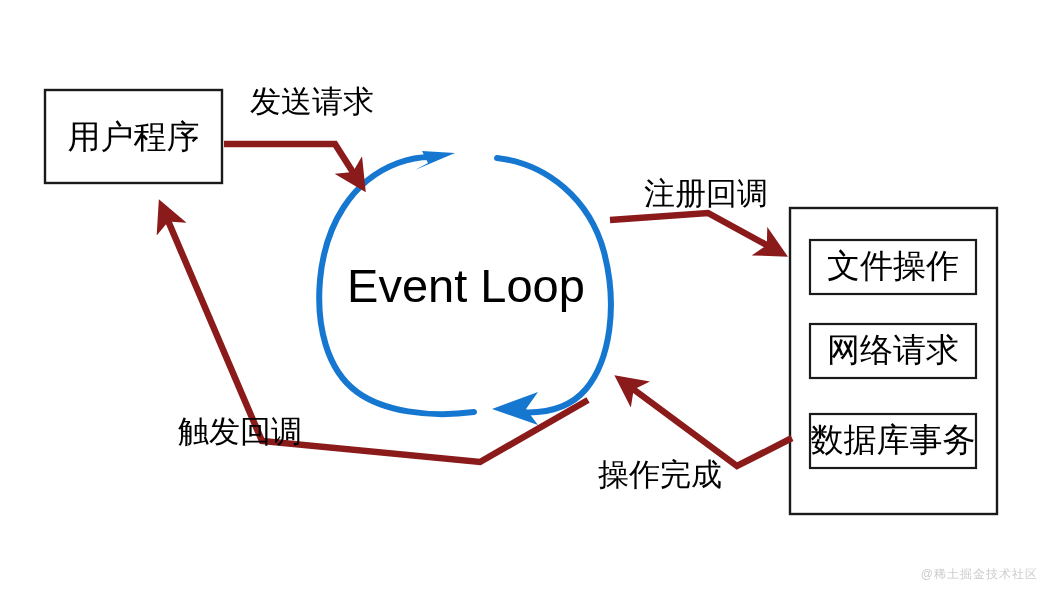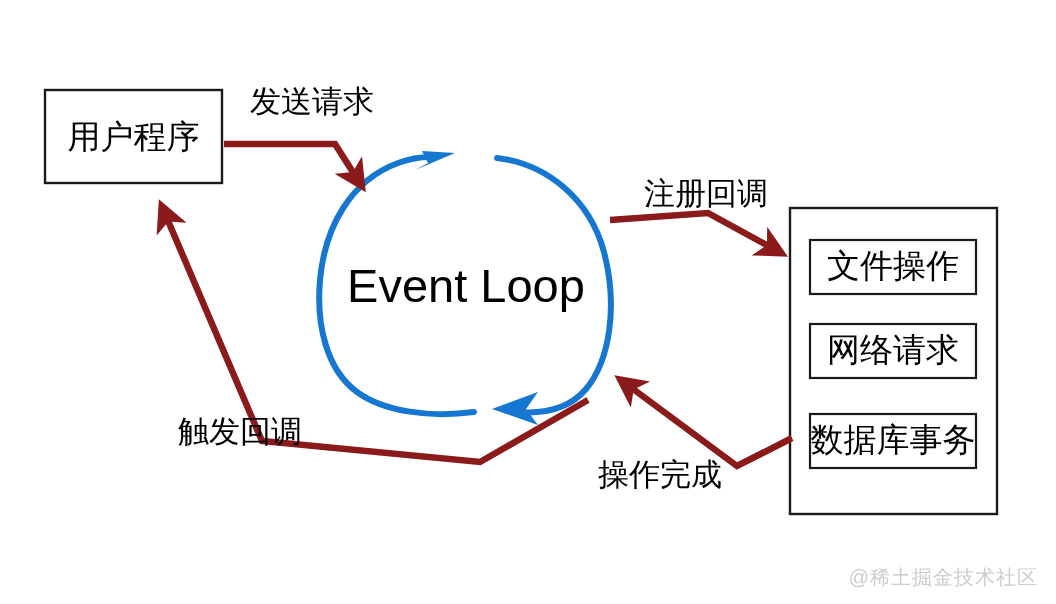--- a/index.html
+++ b/index.html
@@ -64,23 +64,23 @@
   }
   .loop-path {
     fill: none;
     stroke-width: 6;
     stroke-linecap: round;
     stroke-linejoin: round;
   }
   .watermark {
     position: absolute;
     right: 18px;
-    bottom: 13px;
+    bottom: 21px;
     font-family: "Liberation Sans", "DejaVu Sans", sans-serif;
-    font-size: 20px;
+    font-size: 12px;
     color: #cccccc;
     letter-spacing: 1px;
     user-select: none;
   }
 </style>
 </head>
 <body>
 
 <div id="diagram-root">
 

